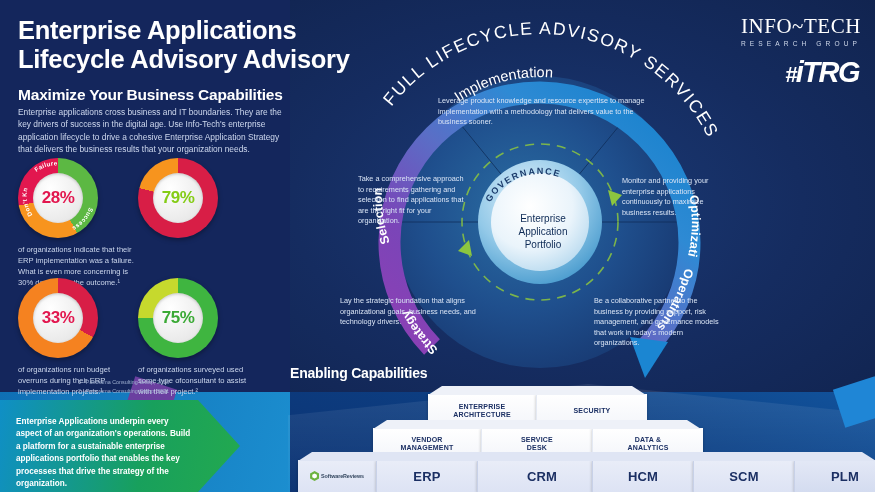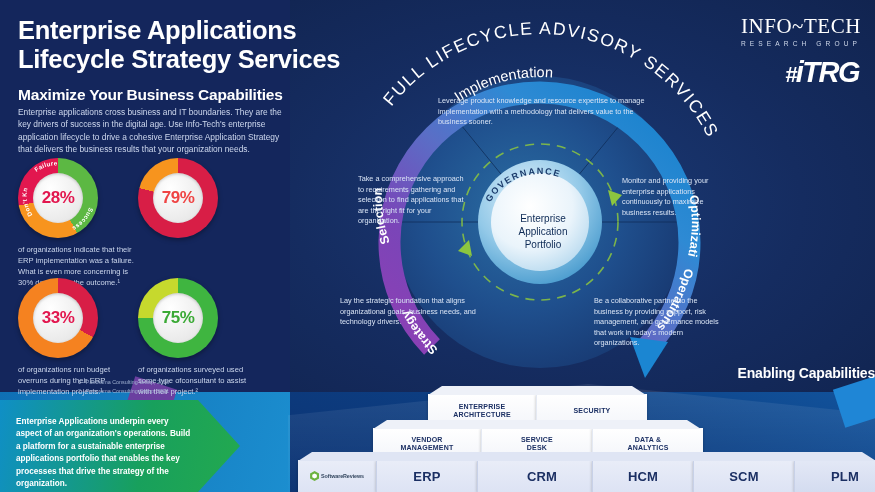--- a/index.html
+++ b/index.html
@@ -109,21 +109,21 @@
   .seg-text{
     position:absolute;color:#d9e4f5;font-size:7.3px;line-height:1.45;
   }
   .center-label{
     position:absolute;left:498px;top:212px;width:90px;text-align:center;
     color:#0d2a55;font-size:10px;line-height:1.32;z-index:6;
   }
 
   
   .enabling-title{
-    position:absolute;left:0;right:0;top:365px;text-align:right;
+    position:absolute;left:0;right:0;top:365px;text-align:left;
     color:#ffffff;font-size:14px;font-weight:bold;letter-spacing:-.2px;
   }
   .pyr{position:absolute;}
   .pyr .face{
     background:linear-gradient(180deg,#ffffff 0%,#f3f5fa 100%);
     box-shadow:0 1px 3px rgba(0,0,0,.25);
     display:flex;align-items:center;justify-content:center;
     color:#1b2f63;font-weight:bold;text-align:center;
   }
   .cell-lbl{font-size:7px;line-height:1.2;letter-spacing:.2px;}
@@ -153,21 +153,21 @@
   <div class="bg-dark-right"></div>
   <div class="bg-wedge-left"></div>
   <div class="bg-wedge-right"></div>
   <div class="bg-fold"></div>
 
   <div style="position:absolute;left:128px;top:382px;width:44px;height:40px;background:#6b3fa0;transform:rotate(18deg);"></div>
   <div style="position:absolute;left:838px;top:382px;width:44px;height:40px;background:#1f86d6;transform:rotate(-18deg);"></div>
 
   <div class="title">
     <div>Enterprise Applications</div>
-    <div>Lifecycle Strategy Services</div>
+    <div>Lifecycle Advisory Advisory</div>
   </div>
   <div class="subtitle">Maximize Your Business Capabilities</div>
   <div class="intro">Enterprise applications cross business and IT boundaries. They are the key drivers of success in the digital age. Use Info-Tech's enterprise application lifecycle to drive a cohesive Enterprise Application Strategy that delivers the business results that your organization needs.</div>
 
   <div class="logo-it">
     <div class="l1">INFO~TECH</div>
     <div class="l2">RESEARCH GROUP</div>
   </div>
   <div class="logo-itrg"><span class="hash">#</span><span>iTRG</span></div>
 
@@ -185,21 +185,21 @@
         <text><textPath href="#a0d" startOffset="6%">Don't Know</textPath></text>
         <text><textPath href="#a0f" startOffset="18%">Failure</textPath></text>
       </svg>
     </div>
     <div class="stat-cap">of organizations indicate that their ERP implementation was a failure. What is even more concerning is 30% don't know the outcome.¹</div>
   </div>
 
   <div class="stat" style="left:138px;top:158px;">
     <div class="donut-wrap">
       <div class="donut" style="background:conic-gradient(#d81e46 0deg 284.4deg,#f7941e 284.4deg 360deg);"></div>
-      <div class="donut-val" style="color:#ef4444;">79%</div>
+      <div class="donut-val" style="color:#84cc16;">79%</div>
     </div>
   </div>
 
   <div class="stat" style="left:18px;top:278px;">
     <div class="donut-wrap">
       <div class="donut" style="background:conic-gradient(#d81e46 0deg 118.8deg,#f58220 118.8deg 360deg);"></div>
       <div class="donut-val" style="color:#e2174f;">33%</div>
     </div>
     <div class="stat-cap">of organizations run budget overruns during their ERP implementation projects.¹</div>
   </div>

